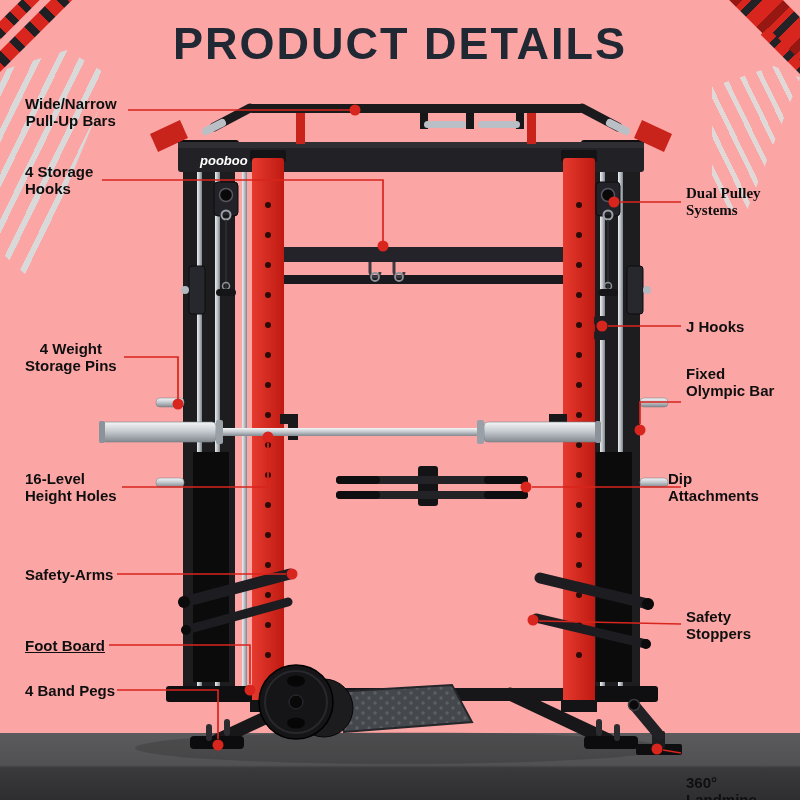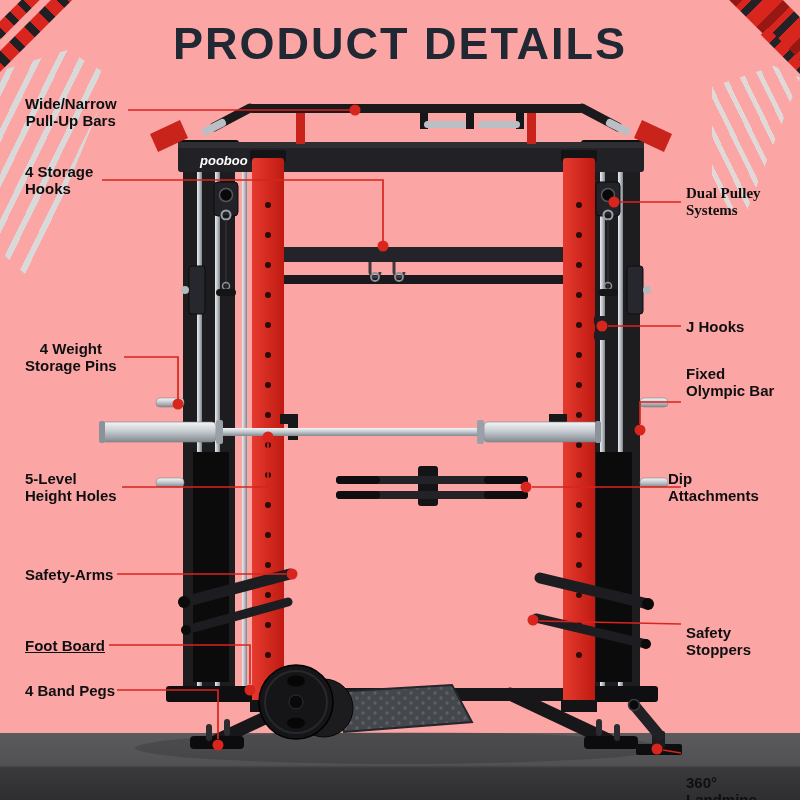--- a/index.html
+++ b/index.html
@@ -314,31 +314,31 @@
       <circle cx="657" cy="749" r="5.5"></circle>
     </g>
   </svg>
 
   <div class="callout" style="left:25px; top:95px;text-align:center;">Wide/Narrow
 Pull-Up Bars</div>
   <div class="callout" style="left:25px; top:163px;">4 Storage
 Hooks</div>
   <div class="callout" style="left:25px; top:340px;text-align:center;">4 Weight
 Storage Pins</div>
-  <div class="callout" style="left:25px; top:470px;">5-Level
+  <div class="callout" style="left:25px; top:470px;">16-Level
 Height Holes</div>
   <div class="callout" style="left:25px; top:566px;">Safety-Arms</div>
   <div class="callout" style="left:25px; top:637px;text-decoration:underline;">Foot Board</div>
   <div class="callout" style="left:25px; top:682px;">4 Band Pegs</div>
 
   <div class="callout" style="left:686px; top:185px;font-family:Liberation Serif, serif;">Dual Pulley
 Systems</div>
   <div class="callout" style="left:686px; top:306px;margin-top:12px;">J Hooks</div>
   <div class="callout" style="left:686px; top:365px;">Fixed
 Olympic Bar</div>
   <div class="callout" style="left:668px; top:470px;">Dip
 Attachments</div>
-  <div class="callout" style="left:686px; top:608px;margin-top:16px;">Safety
+  <div class="callout" style="left:686px; top:608px;">Safety
 Stoppers</div>
   <div class="callout" style="left:686px; top:774px;">360°
 Landmine</div>
 
 </div>
 
 </body></html>

